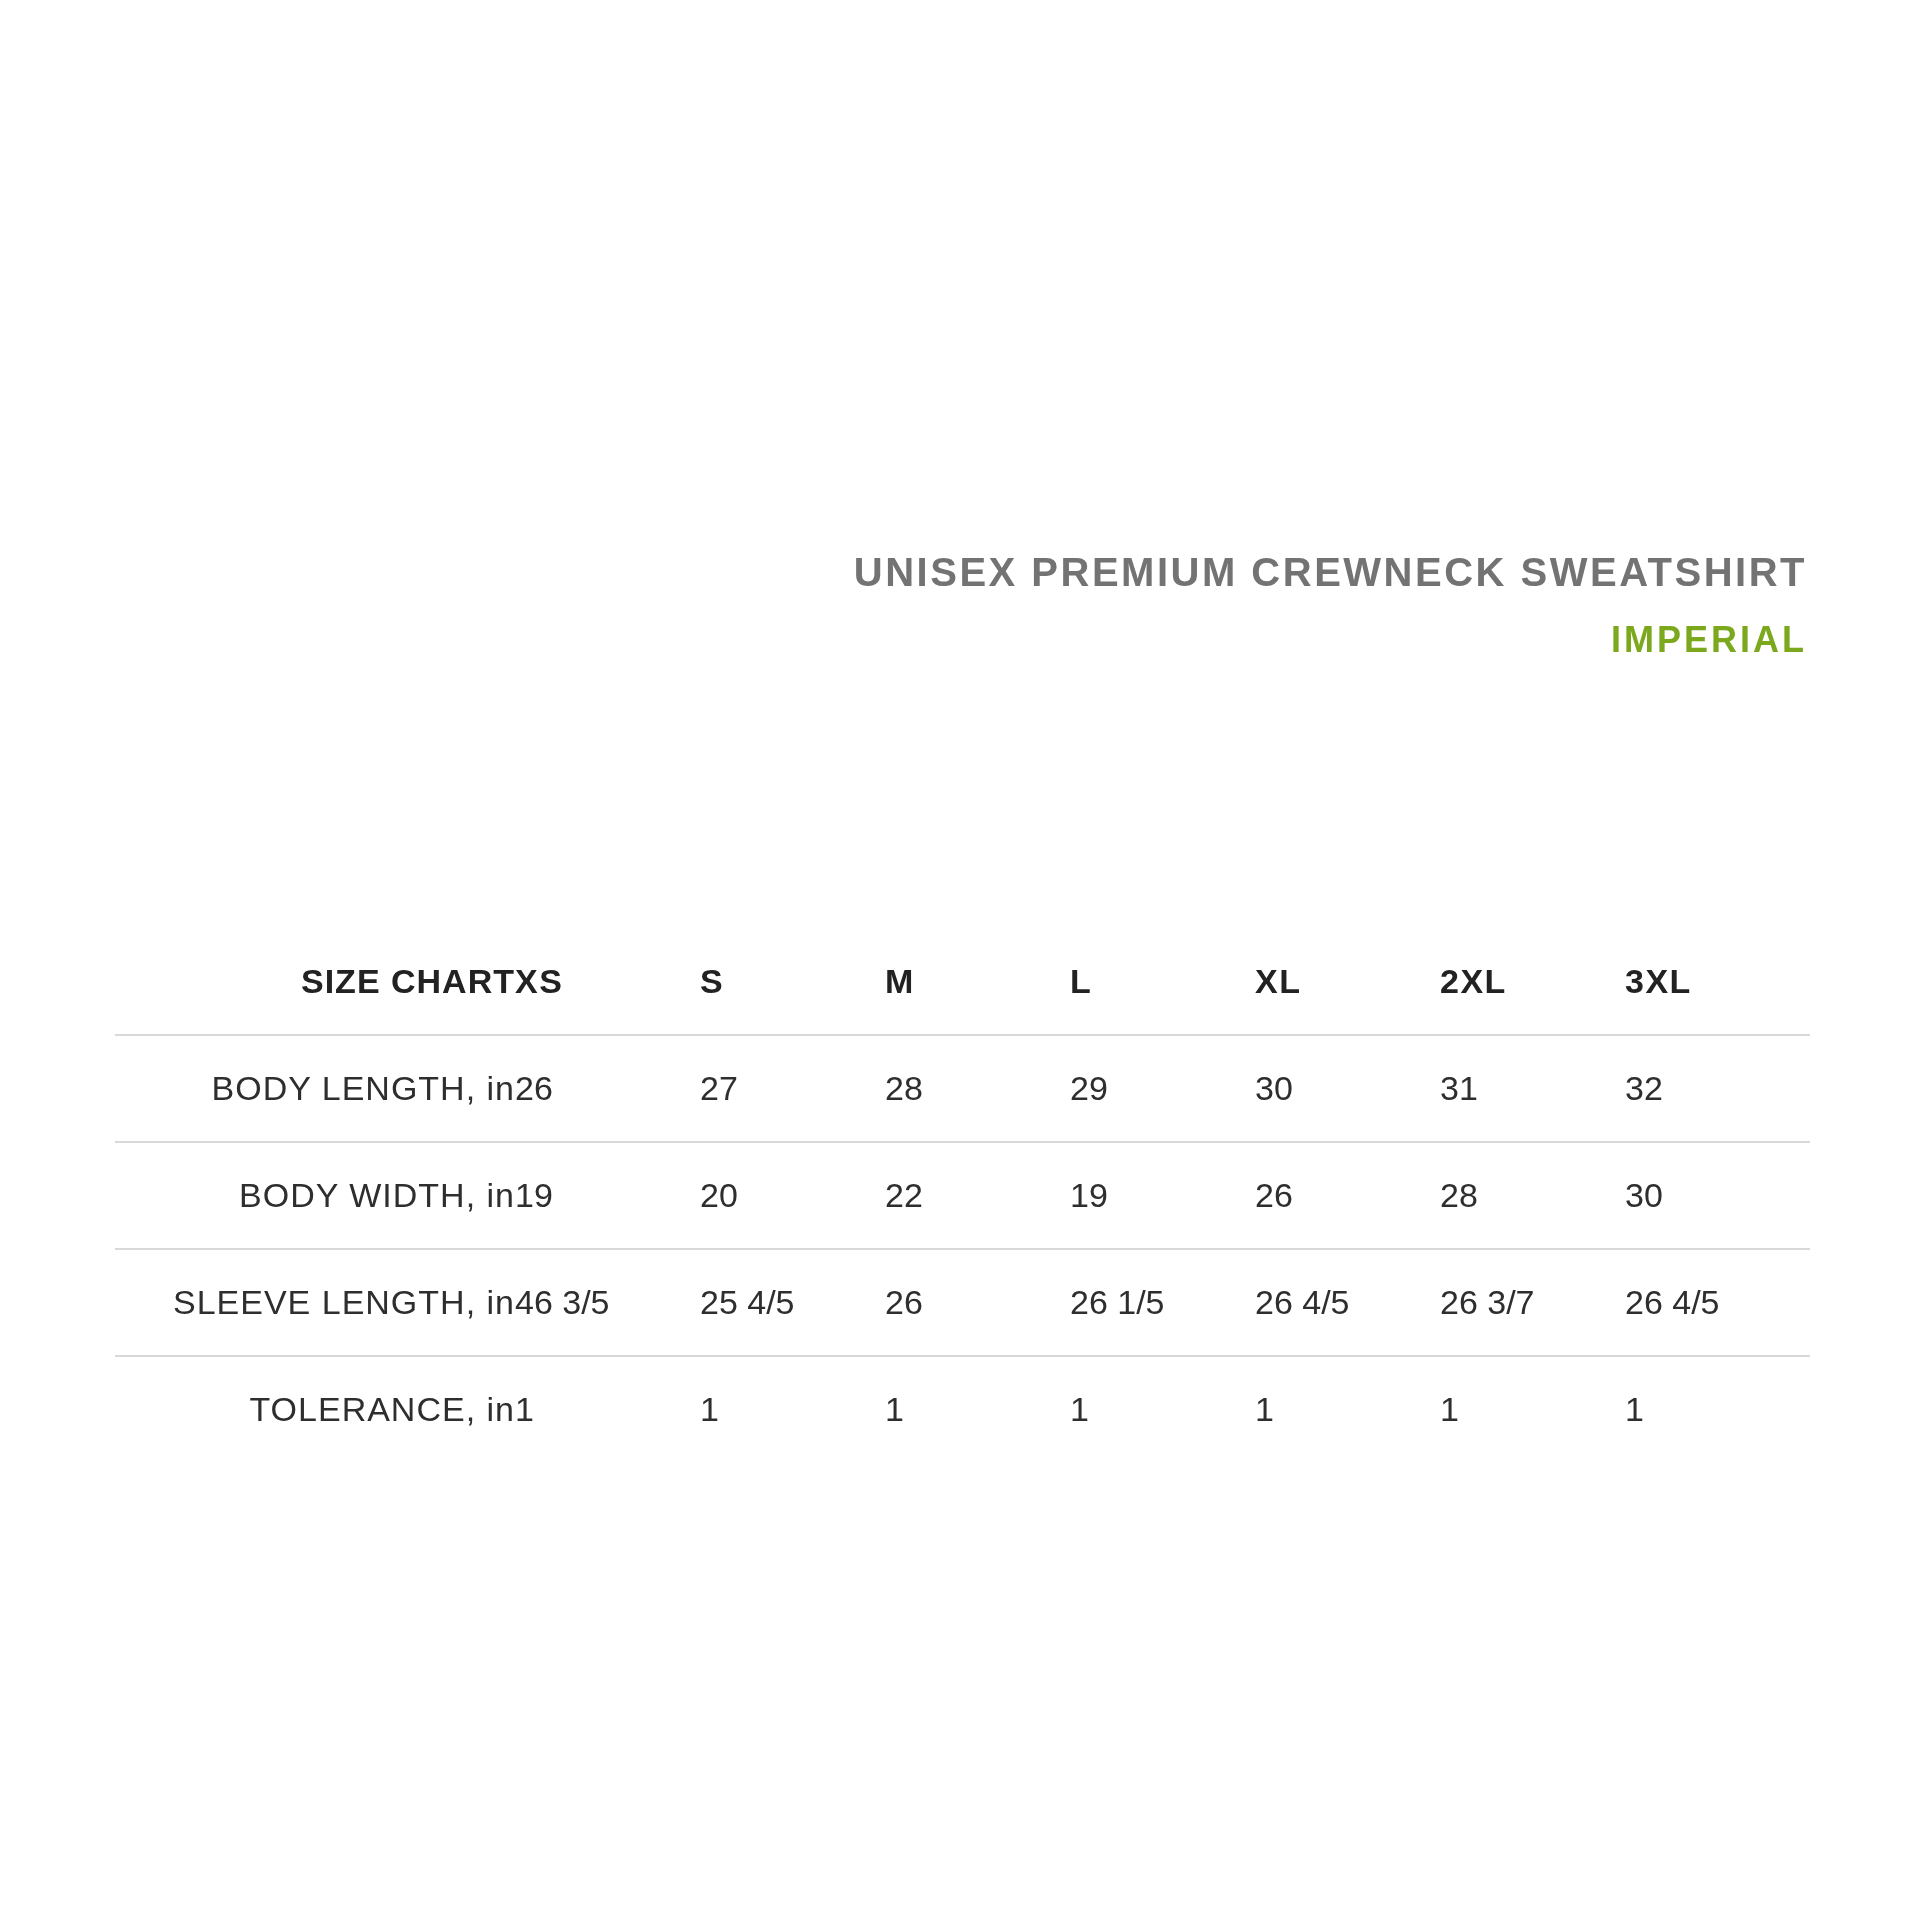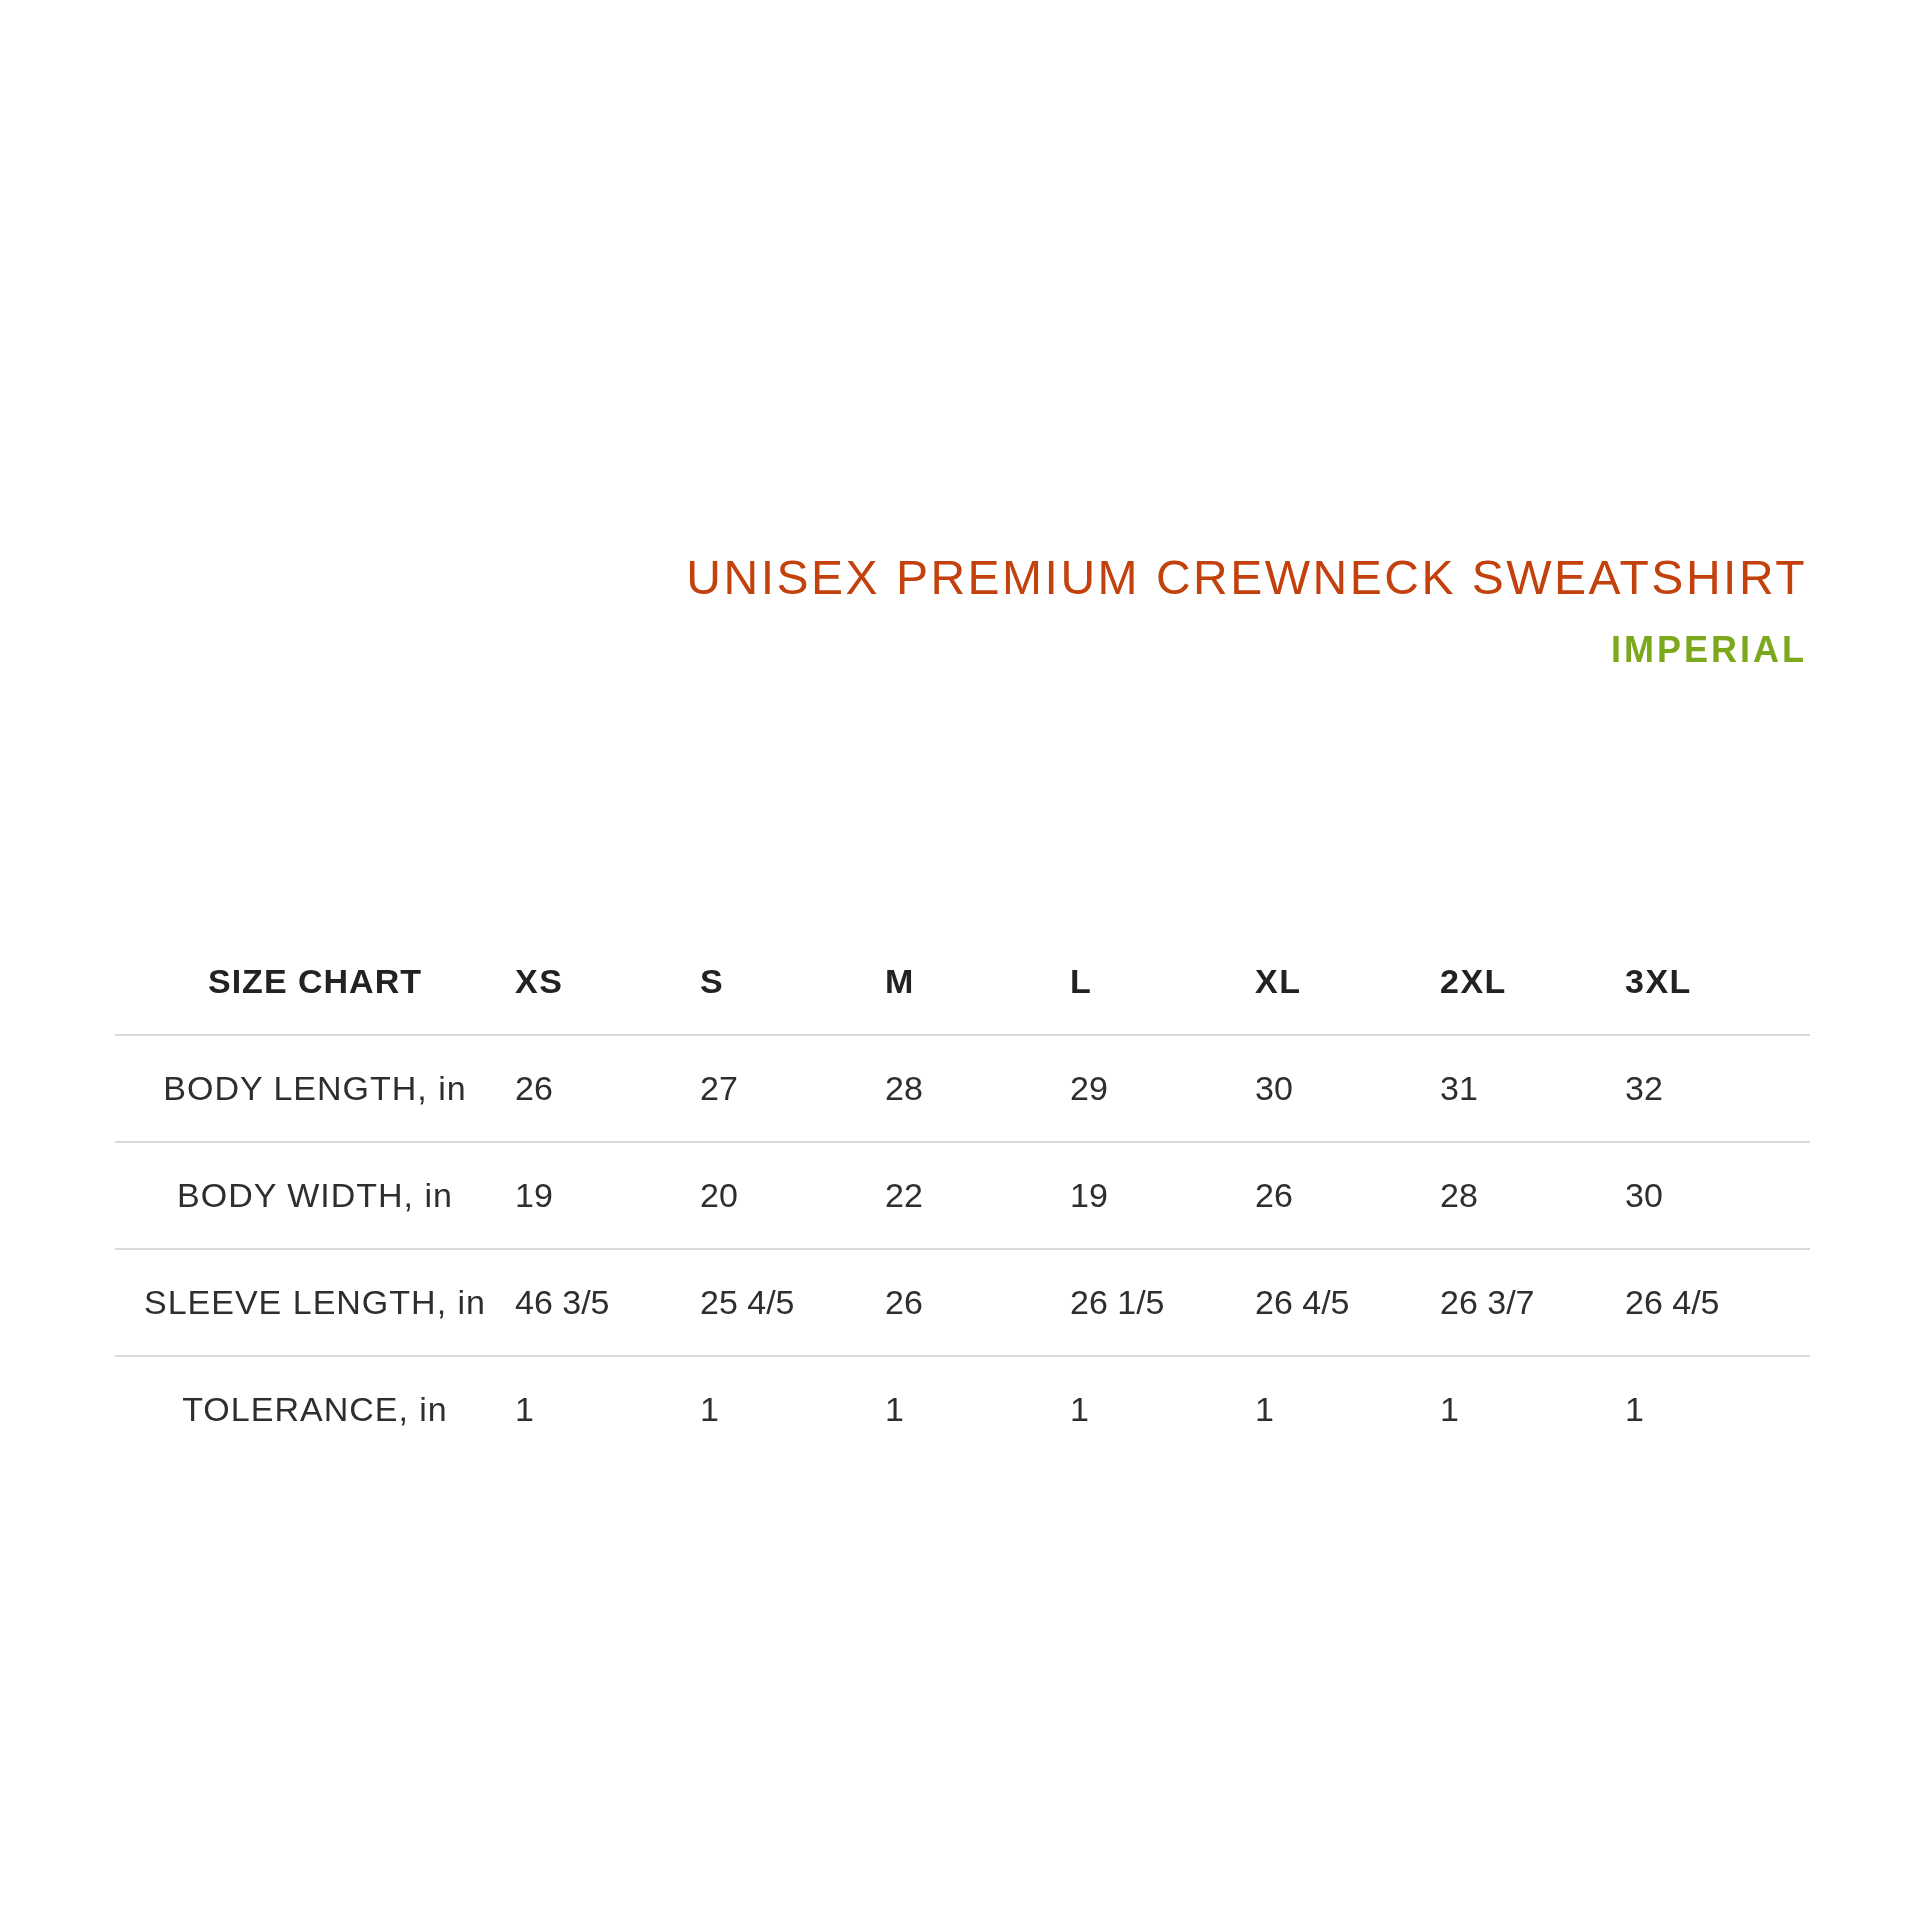--- a/index.html
+++ b/index.html
@@ -15,24 +15,24 @@
     font-family: "Liberation Sans", sans-serif;
     overflow: hidden;
   }
   .title-block {
     position: absolute;
     top: 550px;
     right: 120px;
     text-align: right;
   }
   .product-title {
-    font-size: 48px;
-    font-weight: 400;
+    font-size: 40px;
+    font-weight: 700;
     letter-spacing: 2.5px;
-    color: #c2410c;
+    color: #737373;
     white-space: nowrap;
   }
   .unit-label {
     margin-top: 24px;
     font-size: 36px;
     font-weight: 700;
     letter-spacing: 3px;
     color: #7BA81C;
     white-space: nowrap;
   }
@@ -56,21 +56,21 @@
     font-weight: 400;
     white-space: nowrap;
   }
   table.size-table thead th {
     font-weight: 700;
     letter-spacing: 1.5px;
     color: #222222;
   }
   table.size-table th.first,
   table.size-table td.first {
-    text-align: center;
+    text-align: right;
     letter-spacing: 1px;
     margin-left: 16px;
   }
   table.size-table thead tr th,
   table.size-table tbody tr.divided td {
     border-bottom: 2px solid #d9d9d9;
   }
 </style>
 </head>
 <body>

